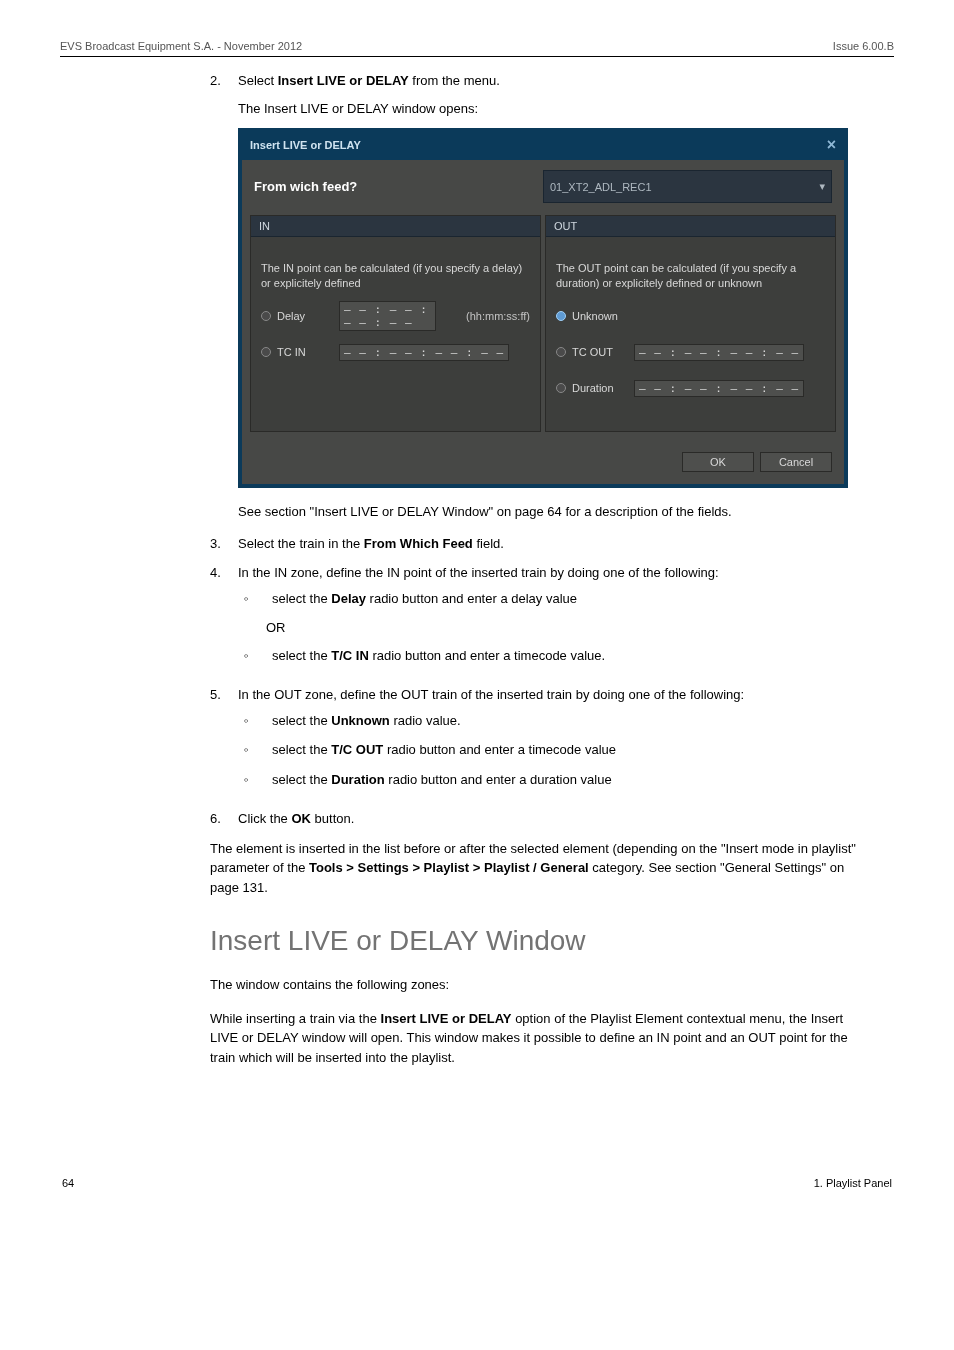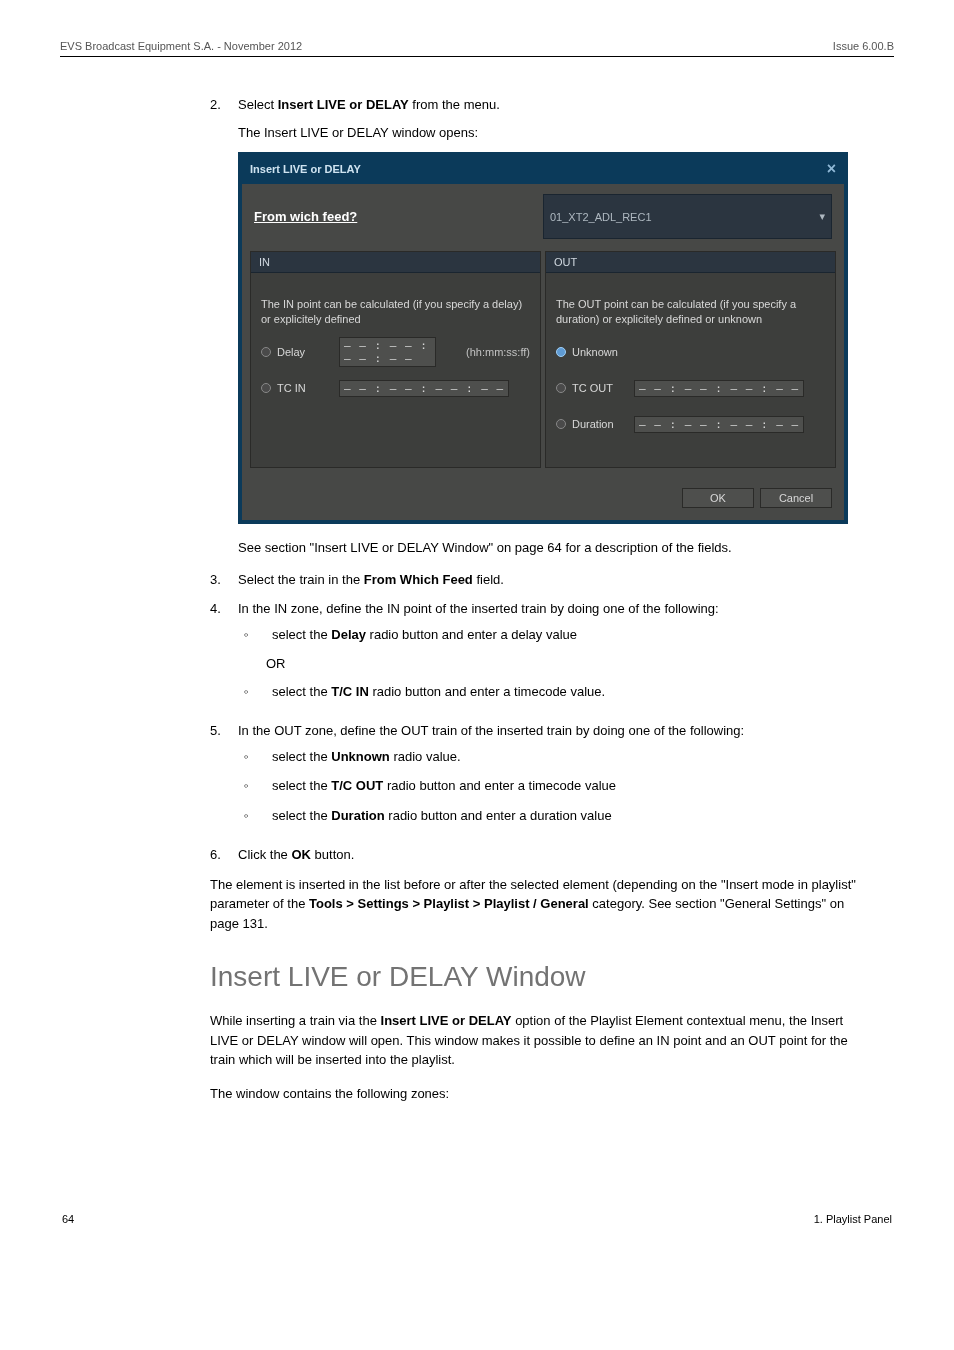--- a/index.html
+++ b/index.html
@@ -14,21 +14,21 @@
   .page {
     padding: 40px 60px 40px 60px;
   }
   .header {
     display: flex;
     justify-content: space-between;
     font-size: 11px;
     color: #555;
     border-bottom: 1px solid #000;
     padding-bottom: 4px;
-    margin-bottom: 38px;
+    margin-bottom: 14px;
     gap: 44px;
   }
   .content {
     padding-left: 150px;
     padding-right: 30px;
   }
   ol.numbered {
     list-style: none;
     padding-left: 0;
   }
@@ -101,28 +101,27 @@
   .dlg-feedrow {
     display:flex;
     padding:10px 12px 12px 12px;
     align-items:center;
   }
   .dlg-feedrow .lbl {
     width: 50%;
     color:#fff;
     font-weight:bold;
     font-size:13px;
-    text-decoration:underline;
   }
   .dlg-feedrow .feedsel {
     flex:1;
     background:#2b3540;
     color:#aeb8c0;
     border:1px solid #1a2530;
-    padding:15px 6px;
+    padding:9px 6px;
     display:flex;
     justify-content:space-between;
     align-items:center;
     font-size:11px;
   }
   .panes {
     display:flex;
     gap:4px;
     padding: 0 8px 8px 8px;
   }
@@ -310,24 +309,24 @@
         </div>
       </li>
     </ol>
 
     <p class="para">
       <span>The element is inserted in the list before or after the selected element (depending on the "Insert mode in playlist" parameter of the </span><b>Tools &gt; Settings &gt; Playlist &gt; Playlist / General</b><span> category. See section "General Settings" on page 131.</span>
     </p>
 
     <h2 class="sect">Insert LIVE or DELAY Window</h2>
 
+    <p class="para">The window contains the following zones:</p>
     <p class="para">
       <span>While inserting a train via the </span><b>Insert LIVE or DELAY</b><span> option of the Playlist Element contextual menu, the Insert LIVE or DELAY window will open. This window makes it possible to define an IN point and an OUT point for the train which will be inserted into the playlist.</span>
     </p>
-    <p class="para">The window contains the following zones:</p>
 
   </div>
 
   <div class="footer">
     <span>64</span>
     <span>1. Playlist Panel</span>
   </div>
 </div>
 
 </body></html>

